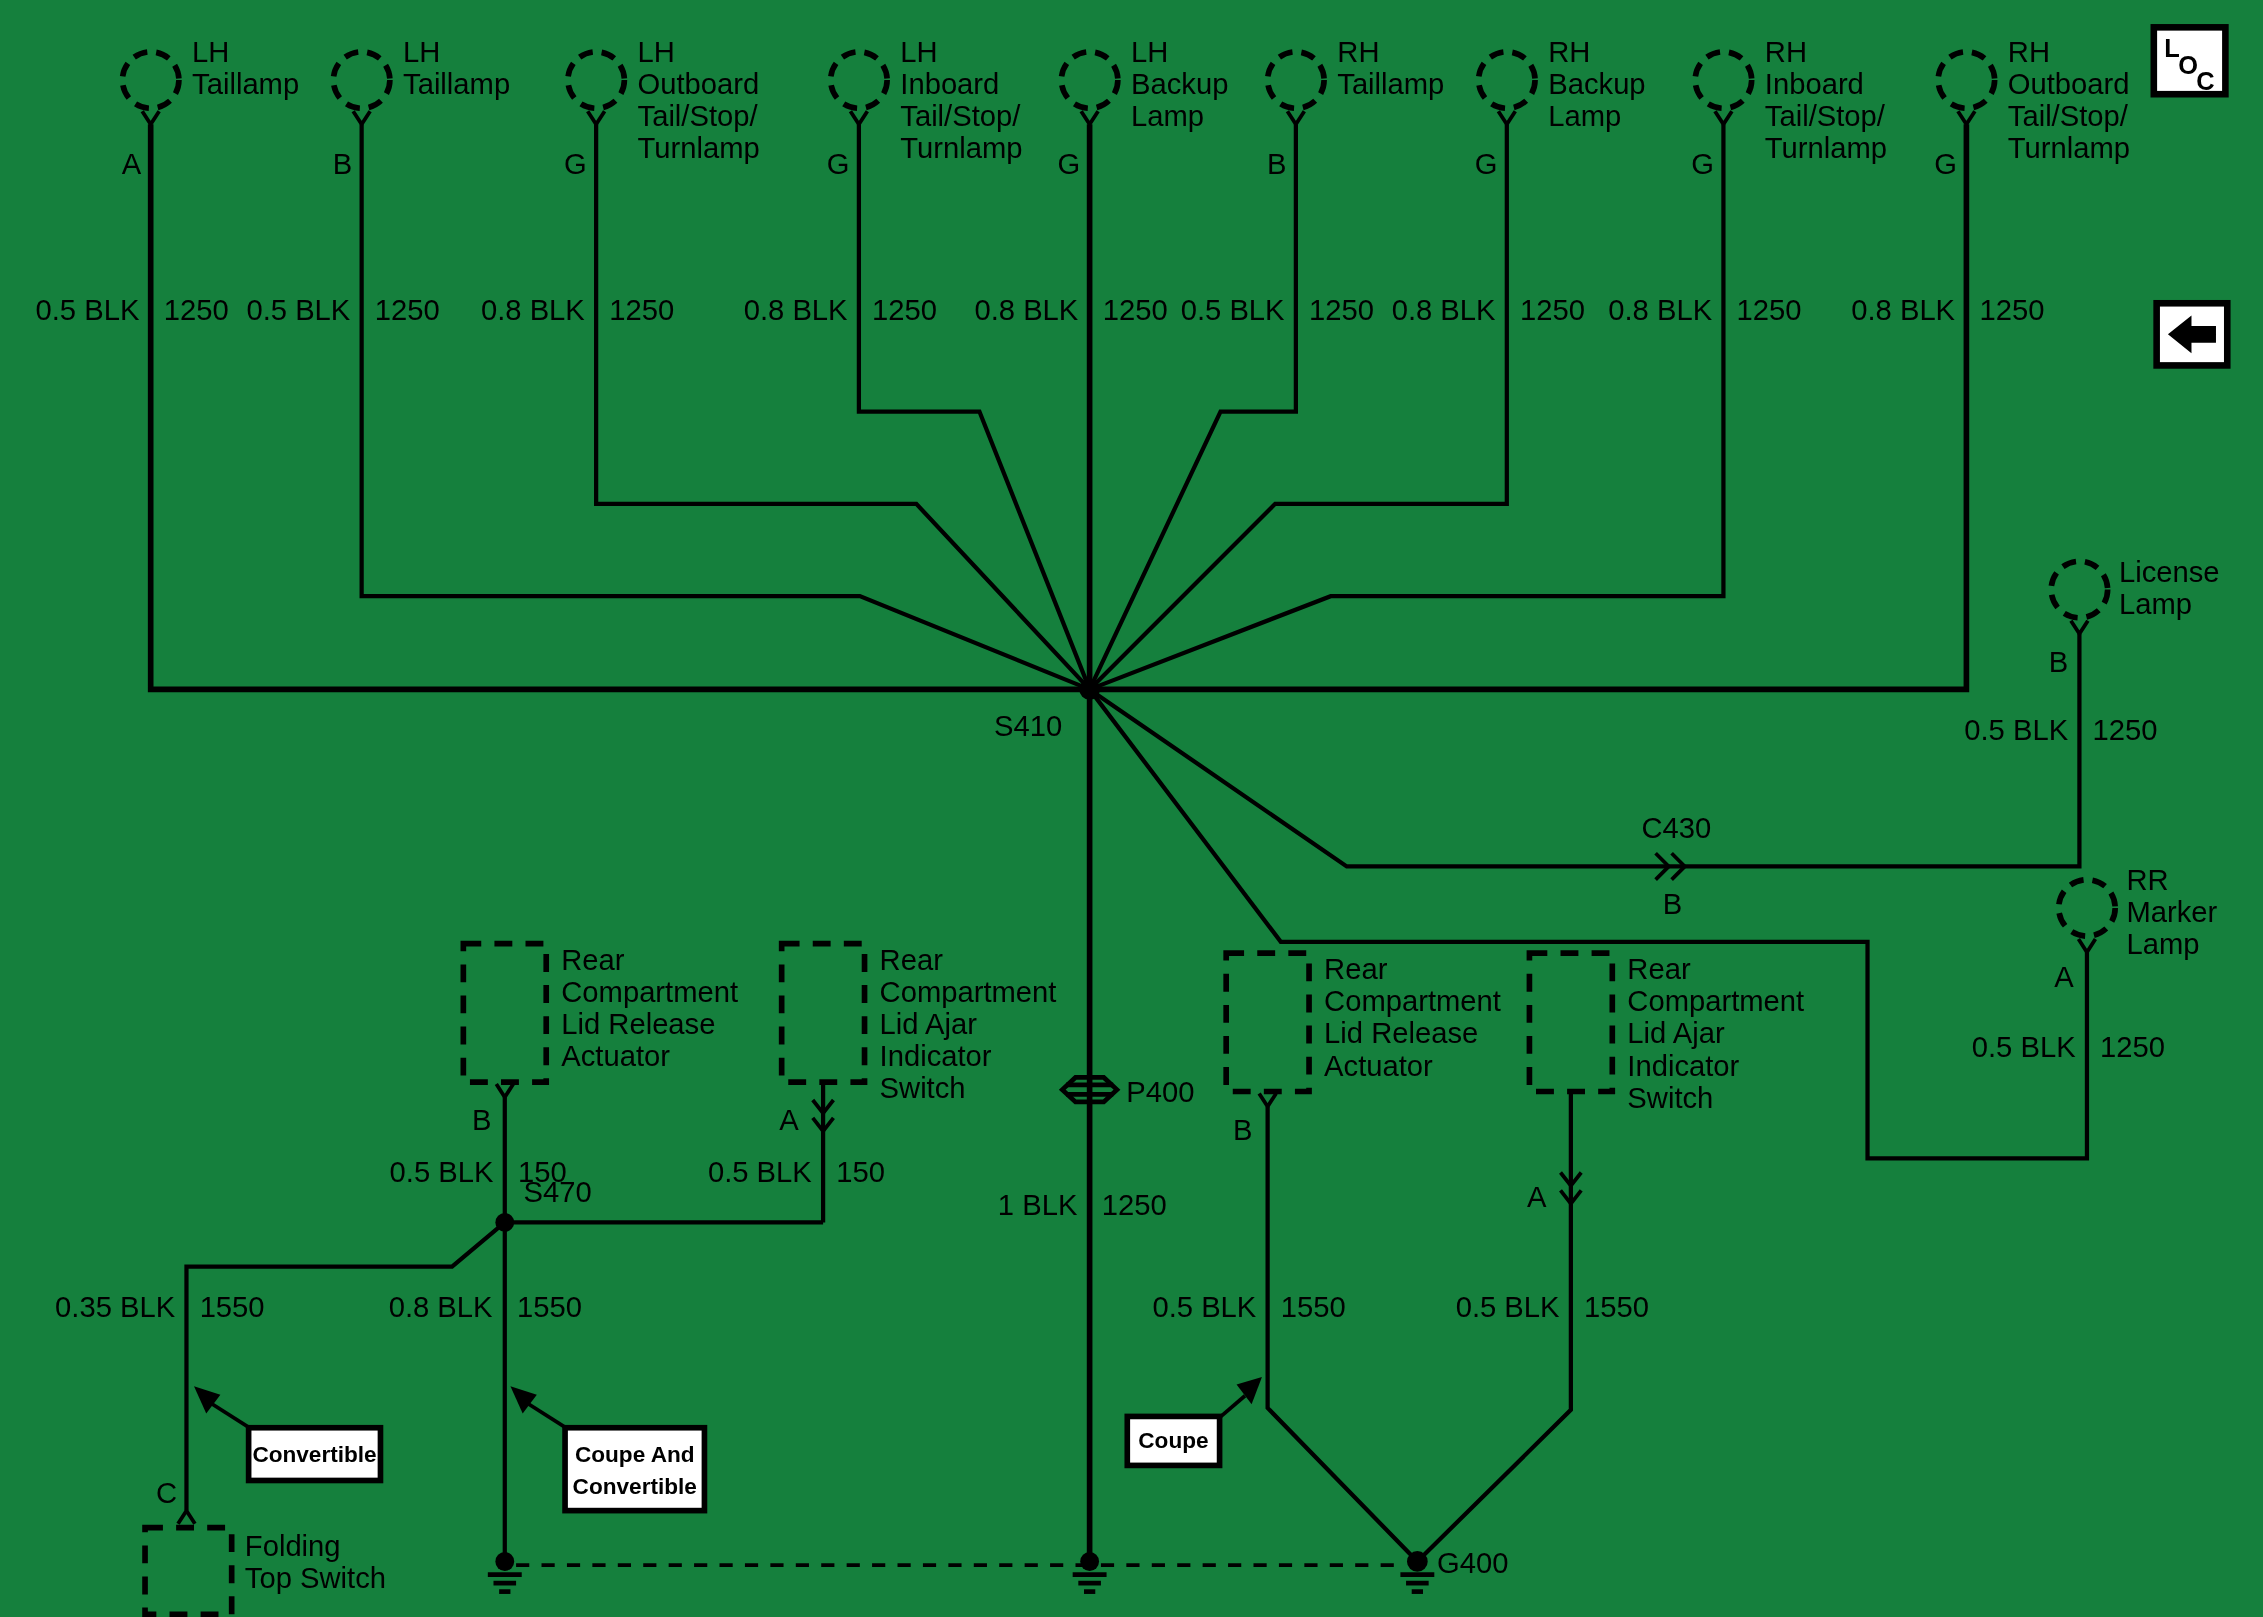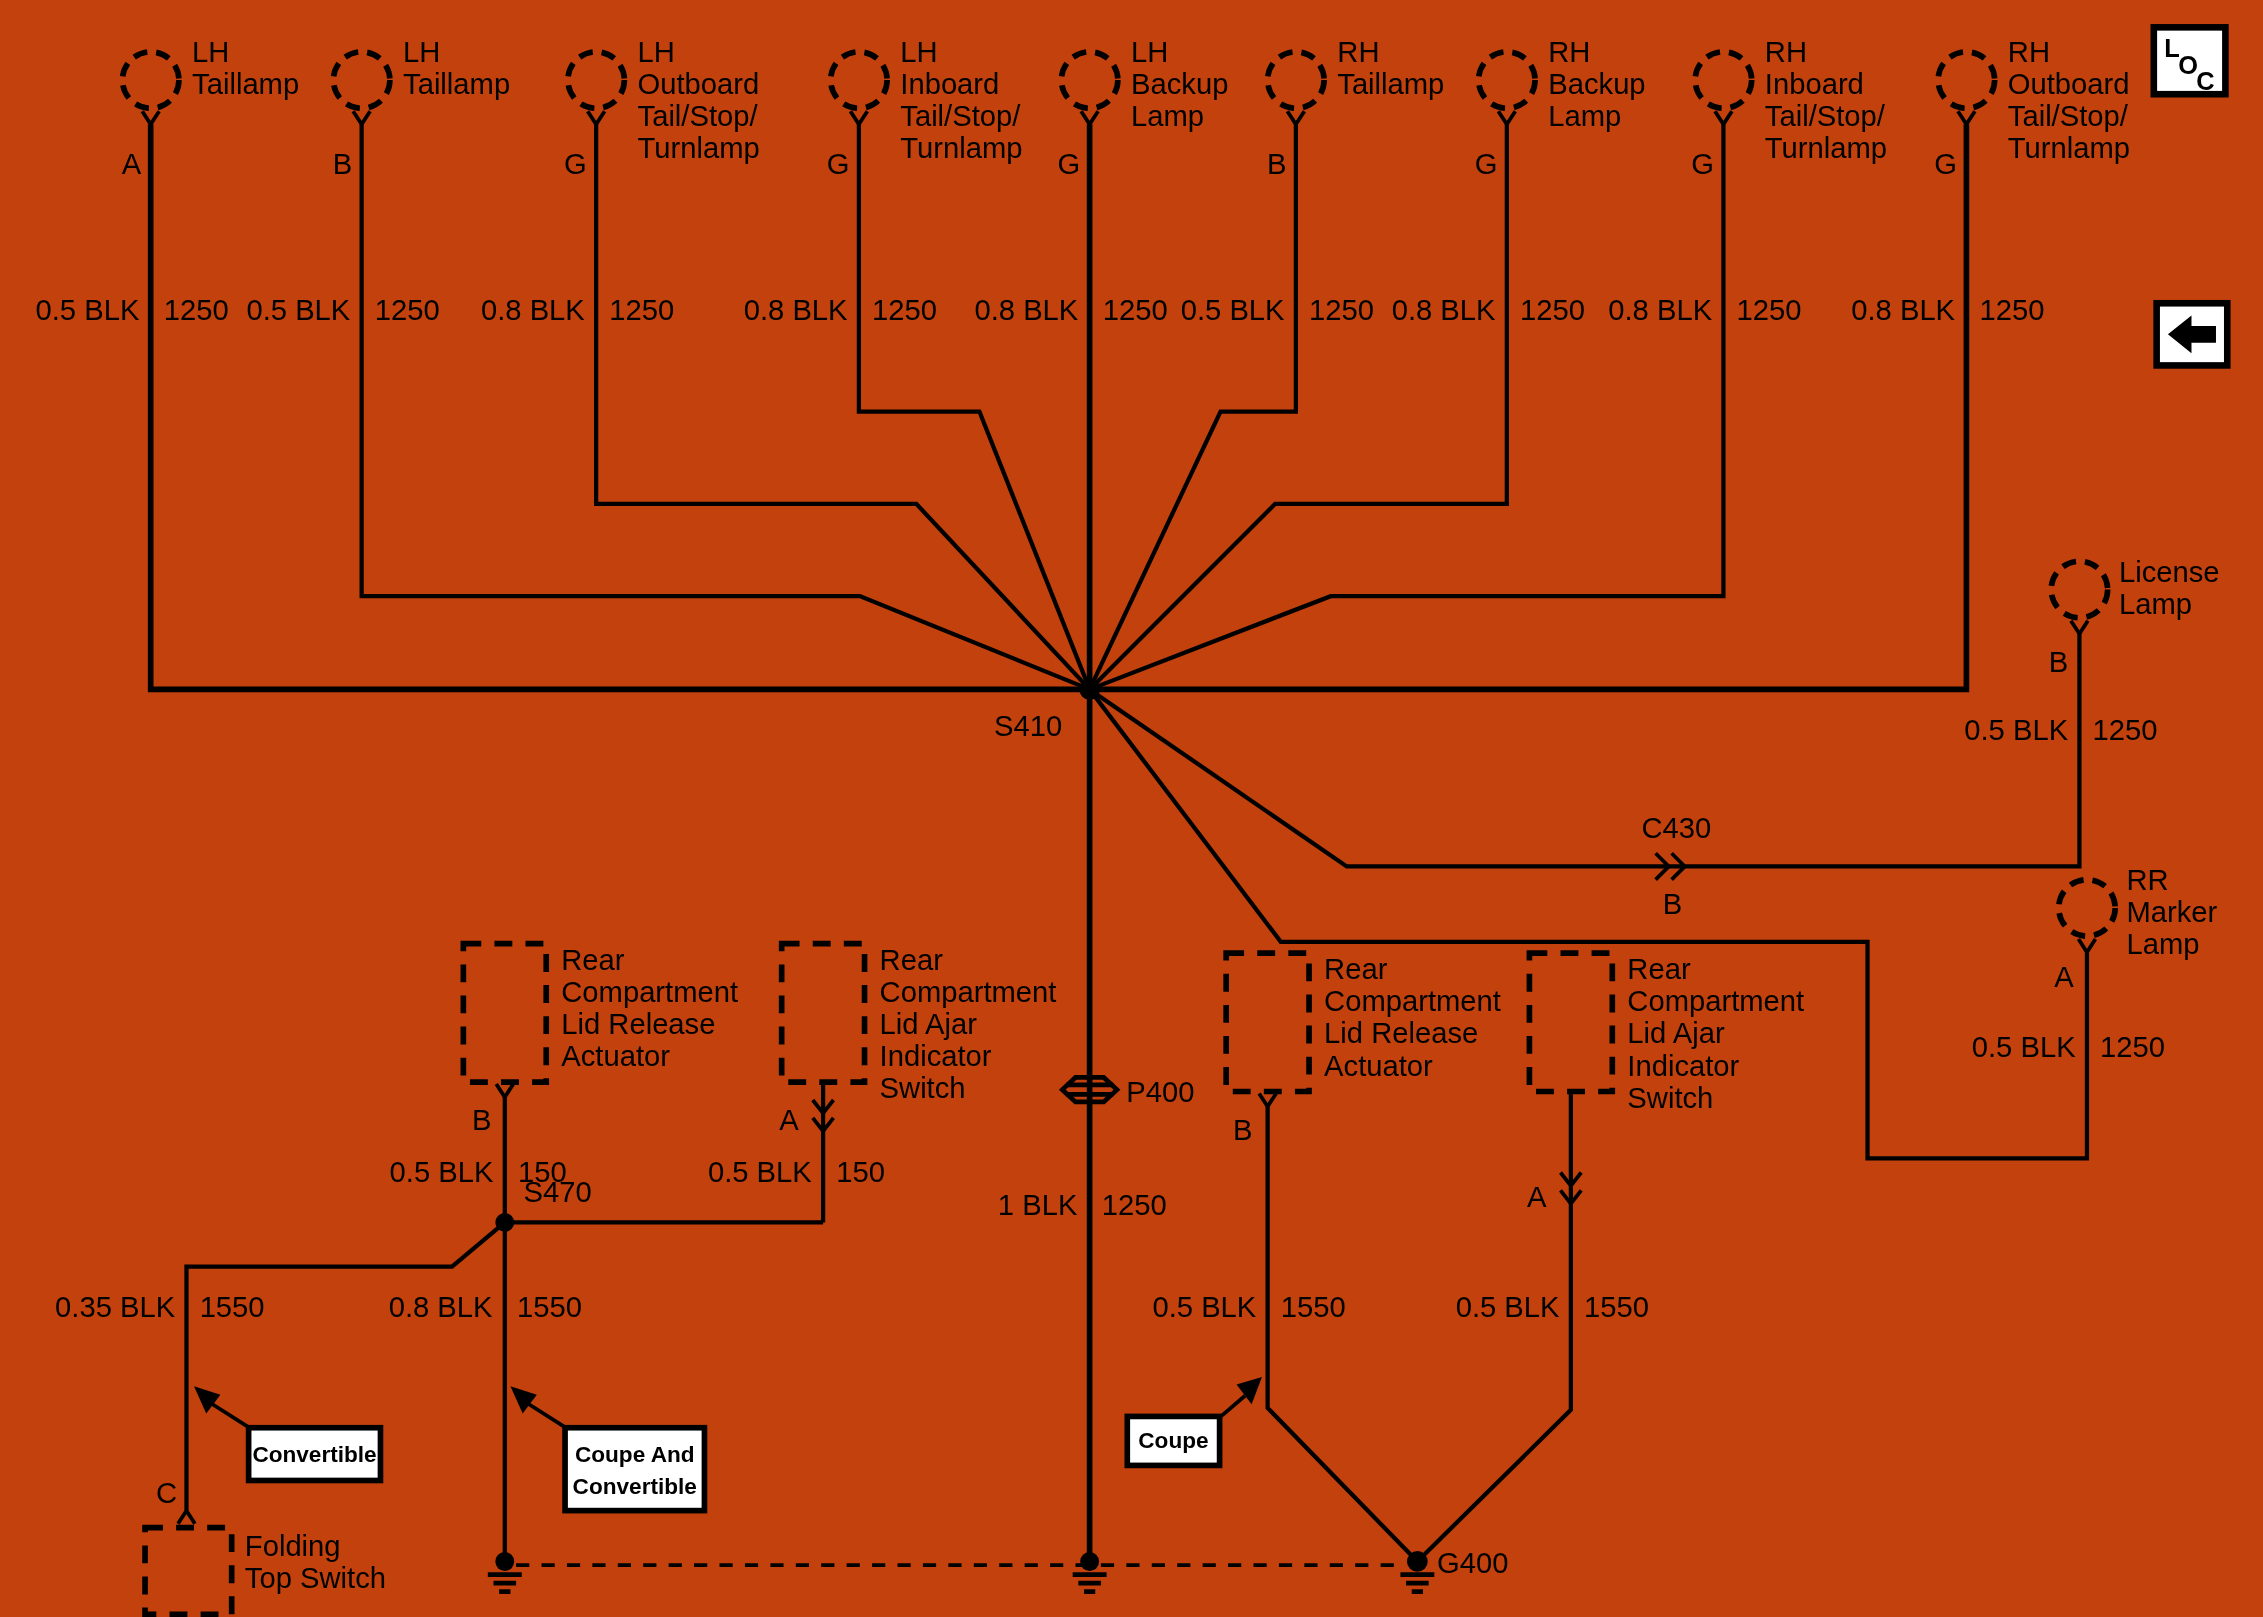--- a/index.html
+++ b/index.html
@@ -1,16 +1,16 @@
 <!DOCTYPE html>
 <html style="font-size:15px"><head>
 <meta charset="utf-8">
 <style>
   html,body{margin:0;padding:0;background:#ffffff;}
-  .stage{width:2264px;height:1618px;background:#c2410c;position:relative;font-family:"Liberation Sans",sans-serif;}
+  .stage{width:2264px;height:1618px;background:#15803d;position:relative;font-family:"Liberation Sans",sans-serif;}
   svg{display:block;}
   .wire{stroke:#000;stroke-width:4.5;fill:none;}
   .wire-thick{stroke:#000;stroke-width:6;fill:none;}
   .pin{stroke:#000;stroke-width:4;fill:none;}
   .comp-circle{fill:none;stroke:#000;stroke-width:6;stroke-dasharray:15 9.5;}
   .comp-box{fill:none;stroke:#000;stroke-width:6;stroke-dasharray:19 14;}
   .lbl{font-family:"Liberation Sans",sans-serif;font-size:31px;fill:#000;}
   .end{text-anchor:end;}
   .mid{text-anchor:middle;}
   .tagbox{fill:#fff;stroke:#000;stroke-width:6;}

